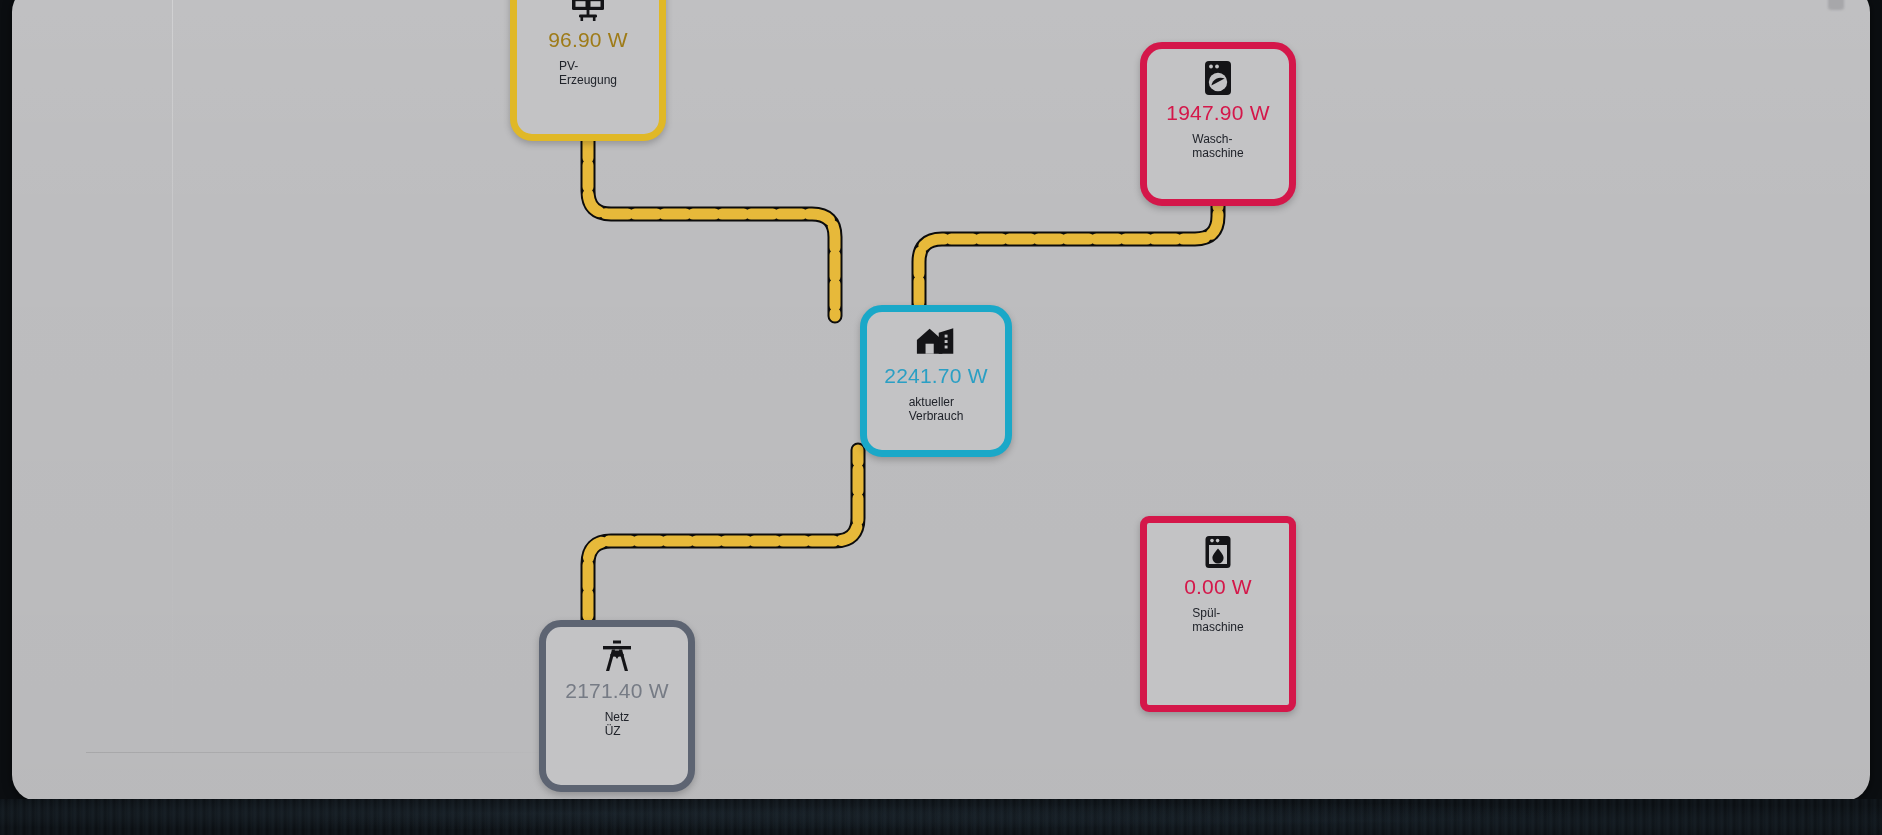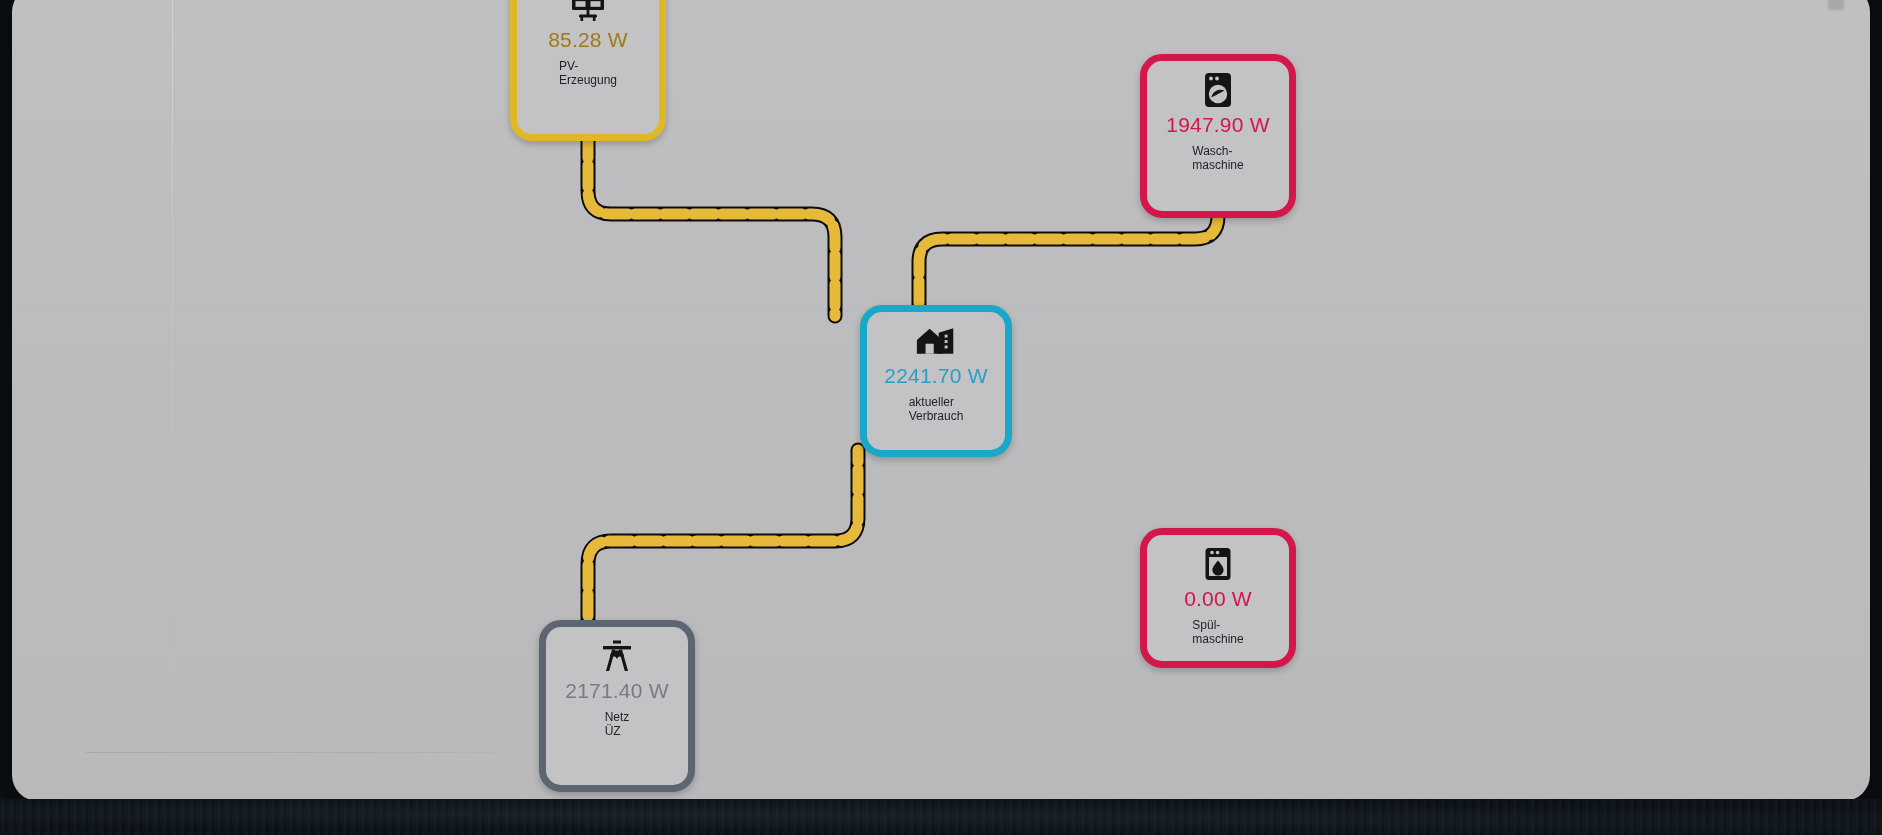--- a/index.html
+++ b/index.html
@@ -125,27 +125,27 @@
     line-height: 1.16;
     text-align: left;
     white-space: pre-line;
   }
 
   
   #node-pv       { left: 498px; top: -17px;  width: 156px; height: 172px; }
   #node-washer   { left: 1128px; top: 56px;  width: 156px; height: 164px; }
   #node-house    { left: 818px;  top: 319px; width: 152px; height: 152px; margin-left: 30px; }
   #node-grid     { left: 498px;  top: 634px; width: 156px; height: 172px; margin-left: 29px; }
-  #node-dishwasher{ left: 1128px; top: 530px; width: 156px; height: 140px; }
+  #node-dishwasher{ left: 1128px; top: 530px; width: 156px; height: 196px; border-radius: 9px; }
 
   
   .theme-pv      { border-color: #e0b827; }
   .theme-pv .value { color: #9e7b18; }
 
-  .theme-red     { border-color: #d4174a; margin-top: 12px; }
+  .theme-red     { border-color: #d4174a; }
   .theme-red .value { color: #d4174a; }
 
   .theme-cyan    { border-color: #1aa8c8; }
   .theme-cyan .value { color: #2a9fc4; }
 
   .theme-grey    { border-color: #5d6472; }
   .theme-grey .value { color: #767b85; }
 </style>
 </head>
 <body>
@@ -186,21 +186,21 @@
           <rect x="5.5" y="5" width="10" height="5.6" fill="#c3c3c5"></rect>
           <rect x="20.5" y="5" width="10" height="5.6" fill="#c3c3c5"></rect>
           <rect x="5.5" y="13.2" width="10" height="5.6" fill="#c3c3c5"></rect>
           <rect x="20.5" y="13.2" width="10" height="5.6" fill="#c3c3c5"></rect>
           <rect x="16.6" y="22" width="2.8" height="5" fill="#141417"></rect>
           <rect x="9" y="26.5" width="18" height="3" rx="1.2" fill="#141417"></rect>
           <rect x="10.5" y="29" width="2.6" height="4" fill="#141417"></rect>
           <rect x="22.9" y="29" width="2.6" height="4" fill="#141417"></rect>
         </svg>
       </span>
-      <span class="value">85.28 W</span>
+      <span class="value">96.90 W</span>
       <span class="label">PV-
 Erzeugung</span>
     </div>
 
     <div class="node theme-red" id="node-washer">
       <span class="icon">
         <svg width="30" height="36" viewBox="0 0 30 36" aria-hidden="true">
           <rect x="2" y="1" width="26" height="34" rx="4" fill="#141417"></rect>
           <circle cx="8" cy="6.5" r="1.9" fill="#c3c3c5"></circle>
           <circle cx="14" cy="6.5" r="1.9" fill="#c3c3c5"></circle>

